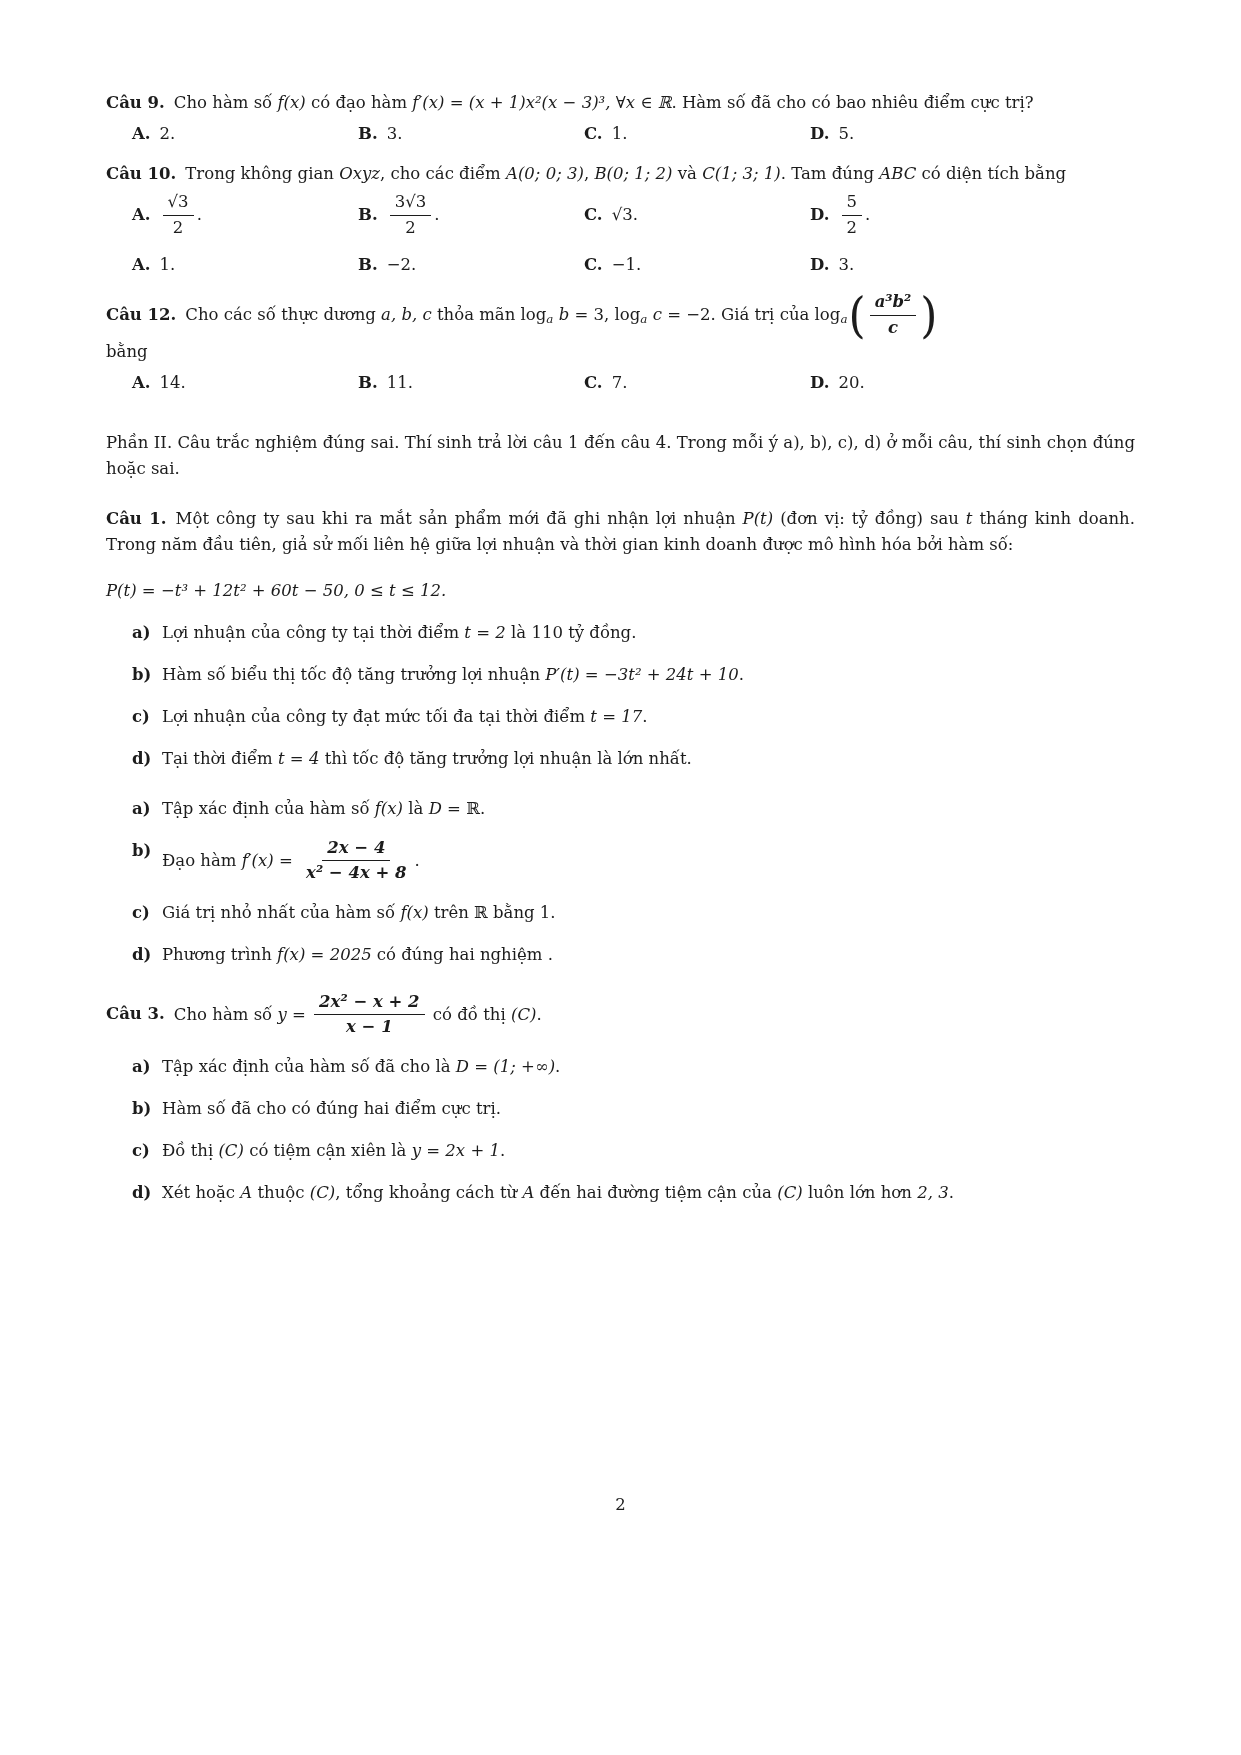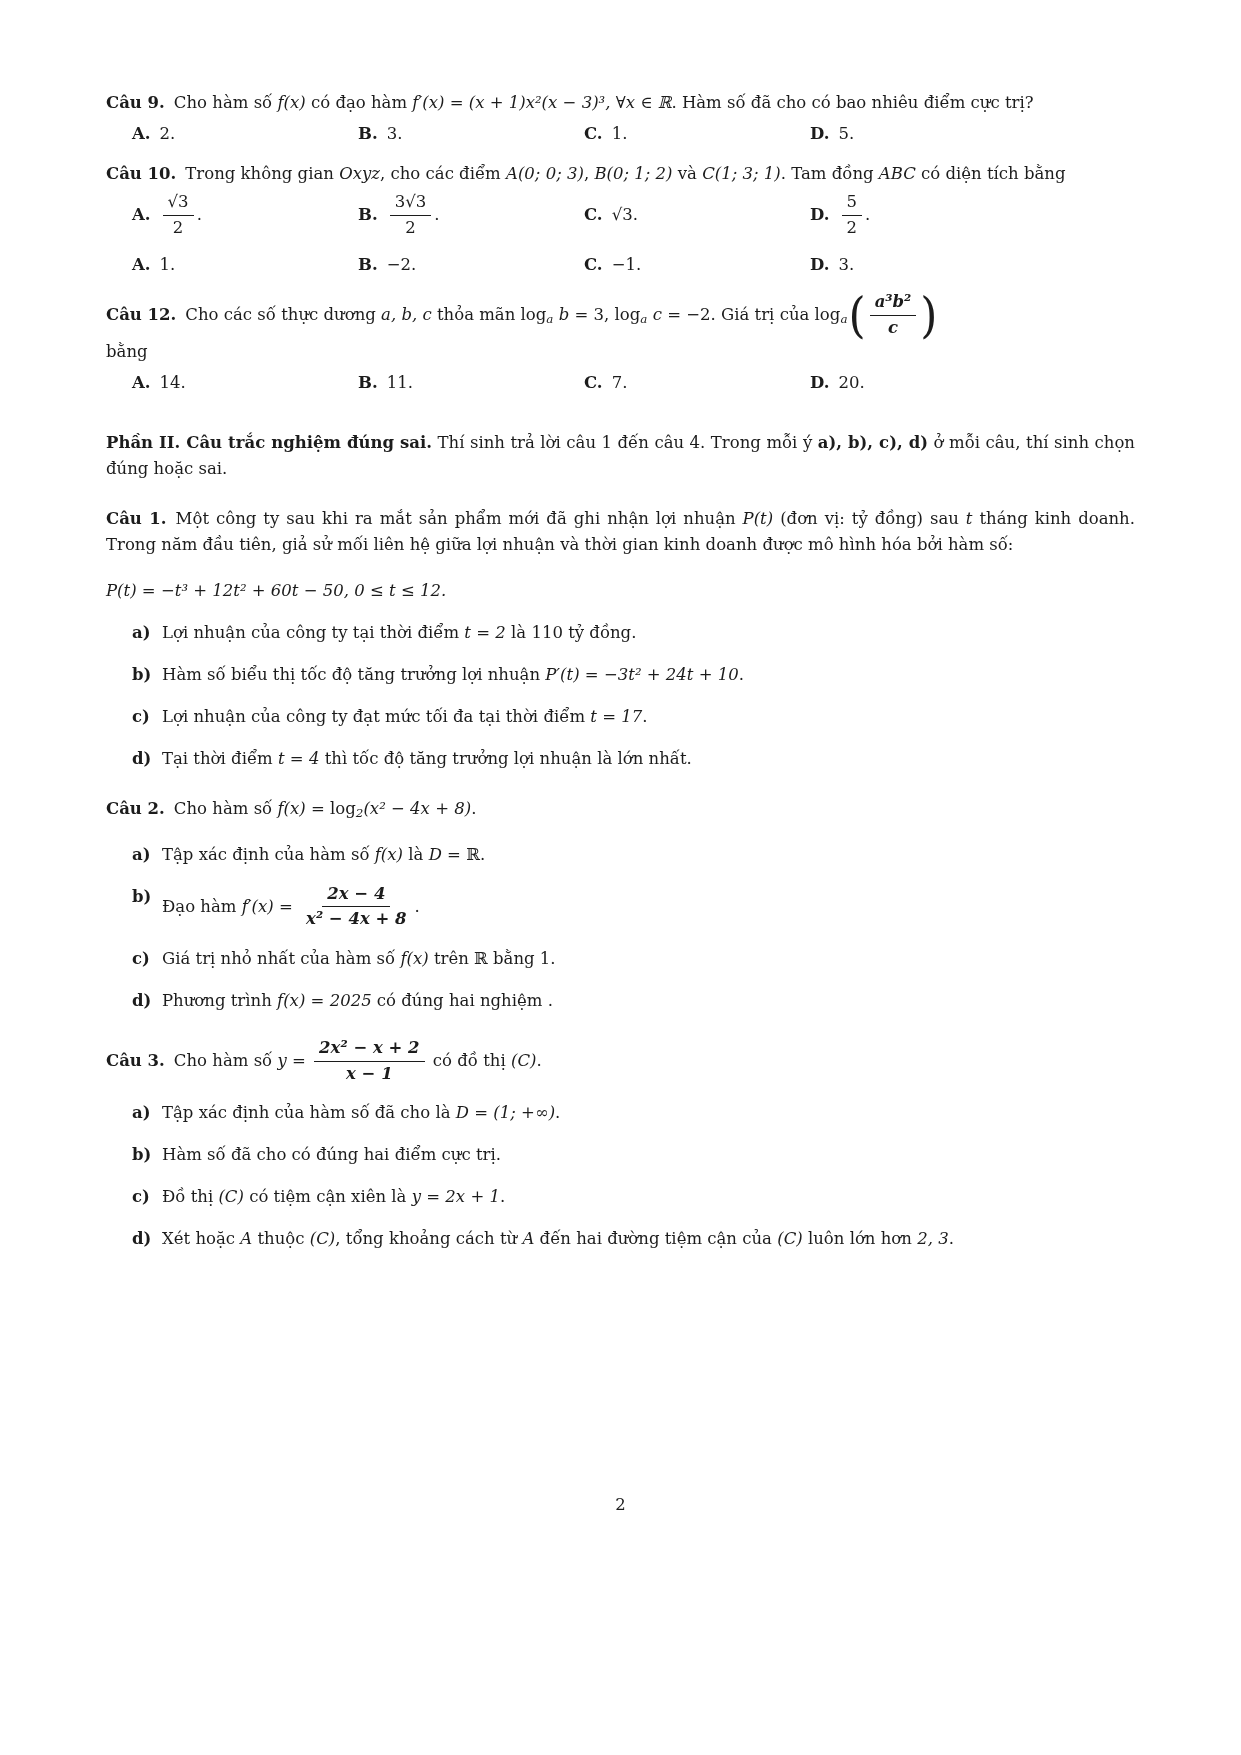--- a/index.html
+++ b/index.html
@@ -17,21 +17,21 @@
     font-size:16.5px;
     line-height:26px;
     background:#ffffff;
   }
   .qtext { text-align:justify; }
   .question { margin-top:14px; }
   .question:first-child { margin-top:8px; }
   .tfq { margin-top:24px; }
   .qlabel { font-weight:bold; margin-right:0.55em; }
   .seg-m { font-style:italic; }
-  .seg-b { font-weight:bold; }
+  .seg-b { font-weight:normal; }
   .seg-sub { font-size:0.72em; font-style:italic; vertical-align:-0.28em; }
   .options { display:flex; align-items:center; margin-top:5px; margin-bottom:2px; }
   .option { flex:0 0 226px; padding-left:26px; display:flex; align-items:center; white-space:nowrap; }
   .okey { font-weight:bold; margin-right:0.55em; }
   .frac { display:inline-flex; flex-direction:column; align-items:center; vertical-align:middle; margin:0 3px; line-height:1.25; }
   .frac .num { padding:0 5px 2px; border-bottom:1.3px solid #1c1c1c; }
   .frac .den { padding:2px 5px 0; }
   .frac.math { font-style:italic;font-weight:bold; }
   .bigp { display:inline-block; font-size:44px; line-height:0.95; vertical-align:middle; margin:0 1px; transform:scaleY(1.1); }
   .part-heading { margin-top:34px; text-align:justify; }
@@ -63,21 +63,21 @@
           <span>1.</span>
         </div>
       <div class="option">
           <b class="okey">D.</b>
           <span>5.</span>
         </div>
     </div>
   </section>
 
   <section class="question">
-    <p class="qtext"><b class="qlabel">Câu 10.</b><span><span>Trong không gian </span><span class="seg-m">Oxyz</span><span>, cho các điểm </span><span class="seg-m">A(0; 0; 3)</span><span>, </span><span class="seg-m">B(0; 1; 2)</span><span> và </span><span class="seg-m">C(1; 3; 1)</span><span>. Tam đồng </span><span class="seg-m">ABC</span><span> có diện tích bằng</span></span></p>
+    <p class="qtext"><b class="qlabel">Câu 10.</b><span><span>Trong không gian </span><span class="seg-m">Oxyz</span><span>, cho các điểm </span><span class="seg-m">A(0; 0; 3)</span><span>, </span><span class="seg-m">B(0; 1; 2)</span><span> và </span><span class="seg-m">C(1; 3; 1)</span><span>. Tam đúng </span><span class="seg-m">ABC</span><span> có diện tích bằng</span></span></p>
     <div class="options">
       <div class="option">
           <b class="okey">A.</b>
           <span class="frac">
             <span class="num">√3</span>
             <span class="den">2</span>
           </span>
           <span>.</span>
         </div>
       <div class="option">
@@ -167,21 +167,20 @@
         <b class="ikey">c)</b>
         <span class="ibody"><span>Lợi nhuận của công ty đạt mức tối đa tại thời điểm </span><span class="seg-m">t = 17</span><span>.</span></span>
       </div>
     <div class="item">
         <b class="ikey">d)</b>
         <span class="ibody"><span>Tại thời điểm </span><span class="seg-m">t = 4</span><span> thì tốc độ tăng trưởng lợi nhuận là lớn nhất.</span></span>
       </div>
   </section>
 
   <section class="tfq">
-    <p class="qtext"><b class="qlabel">Câu 2.</b><span><span>Cho hàm số </span><span class="seg-m">f(x) = </span><span>log</span><span class="seg-sub">2</span><span class="seg-m">(x² − 4x + 8)</span><span>.</span></span></p>
     <div class="item">
         <b class="ikey">a)</b>
         <span class="ibody"><span>Tập xác định của hàm số </span><span class="seg-m">f(x)</span><span> là </span><span class="seg-m">D</span><span> = ℝ.</span></span>
       </div>
     <div class="item">
         <b class="ikey">b)</b>
         <span class="ibody"><span><span>Đạo hàm </span><span class="seg-m">f′(x) = </span></span><span class="frac math">
             <span class="num">2x − 4</span>
             <span class="den">x² − 4x + 8</span>
           </span><span>.</span></span>

